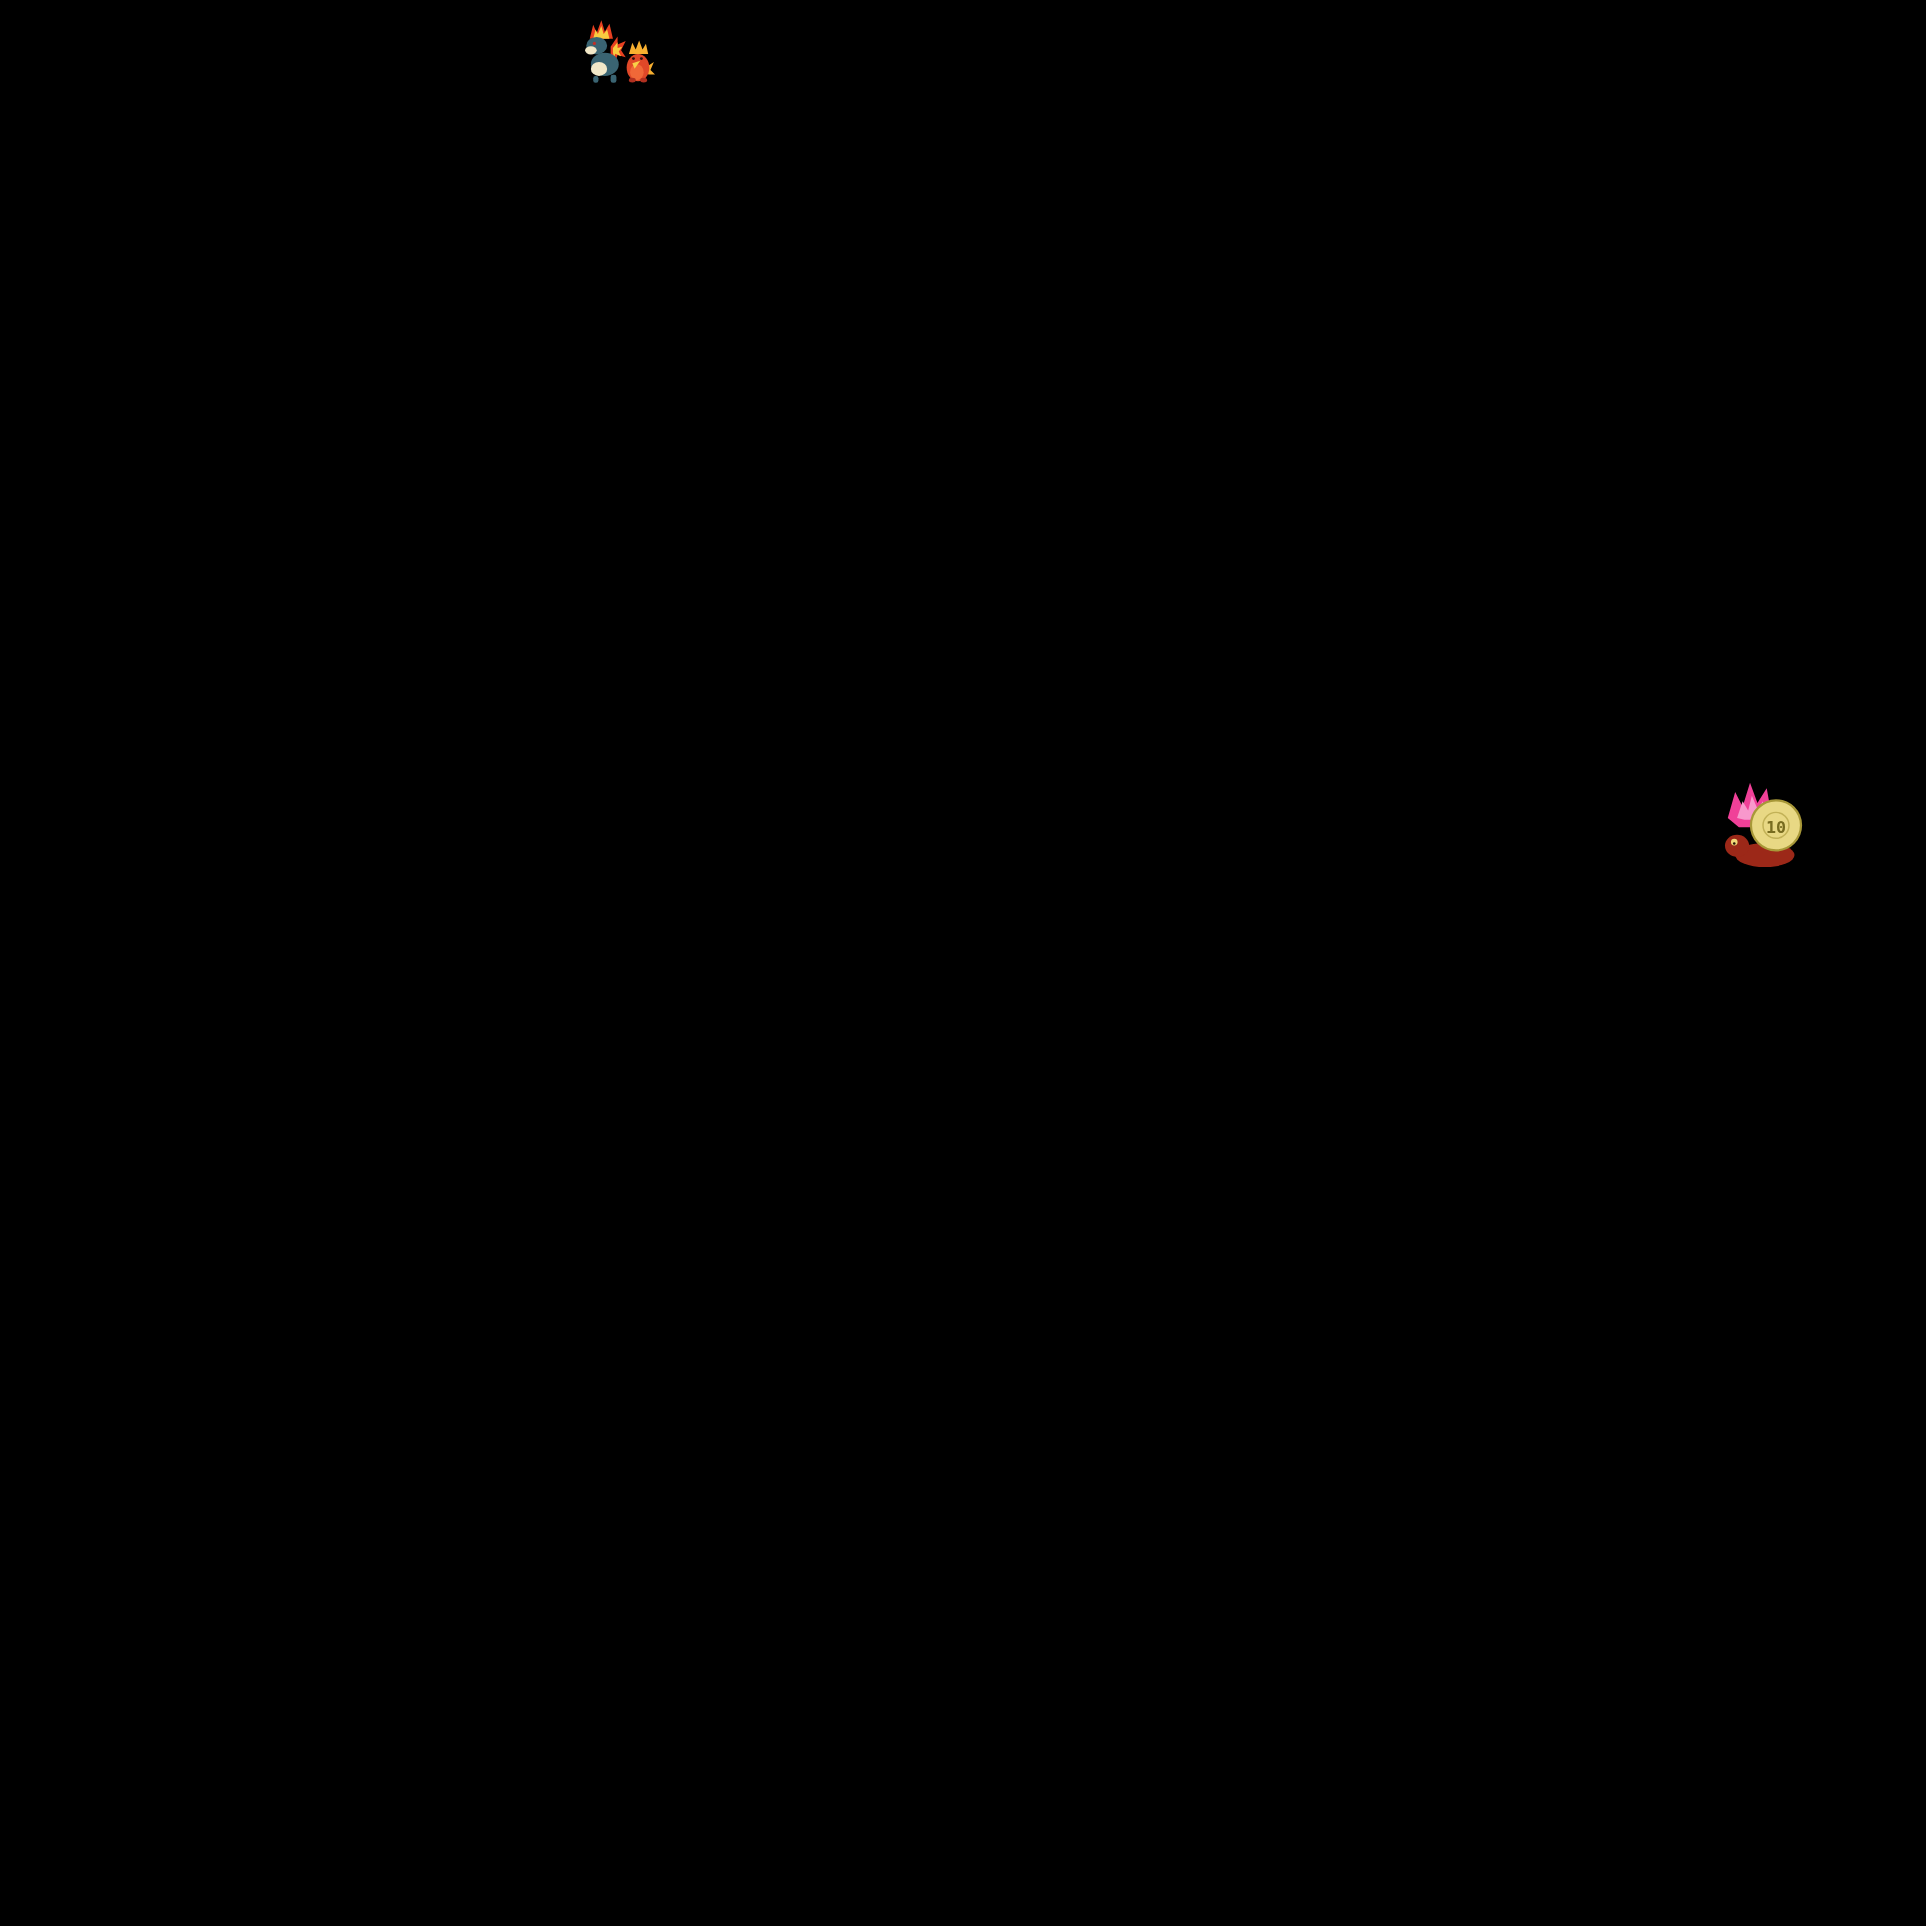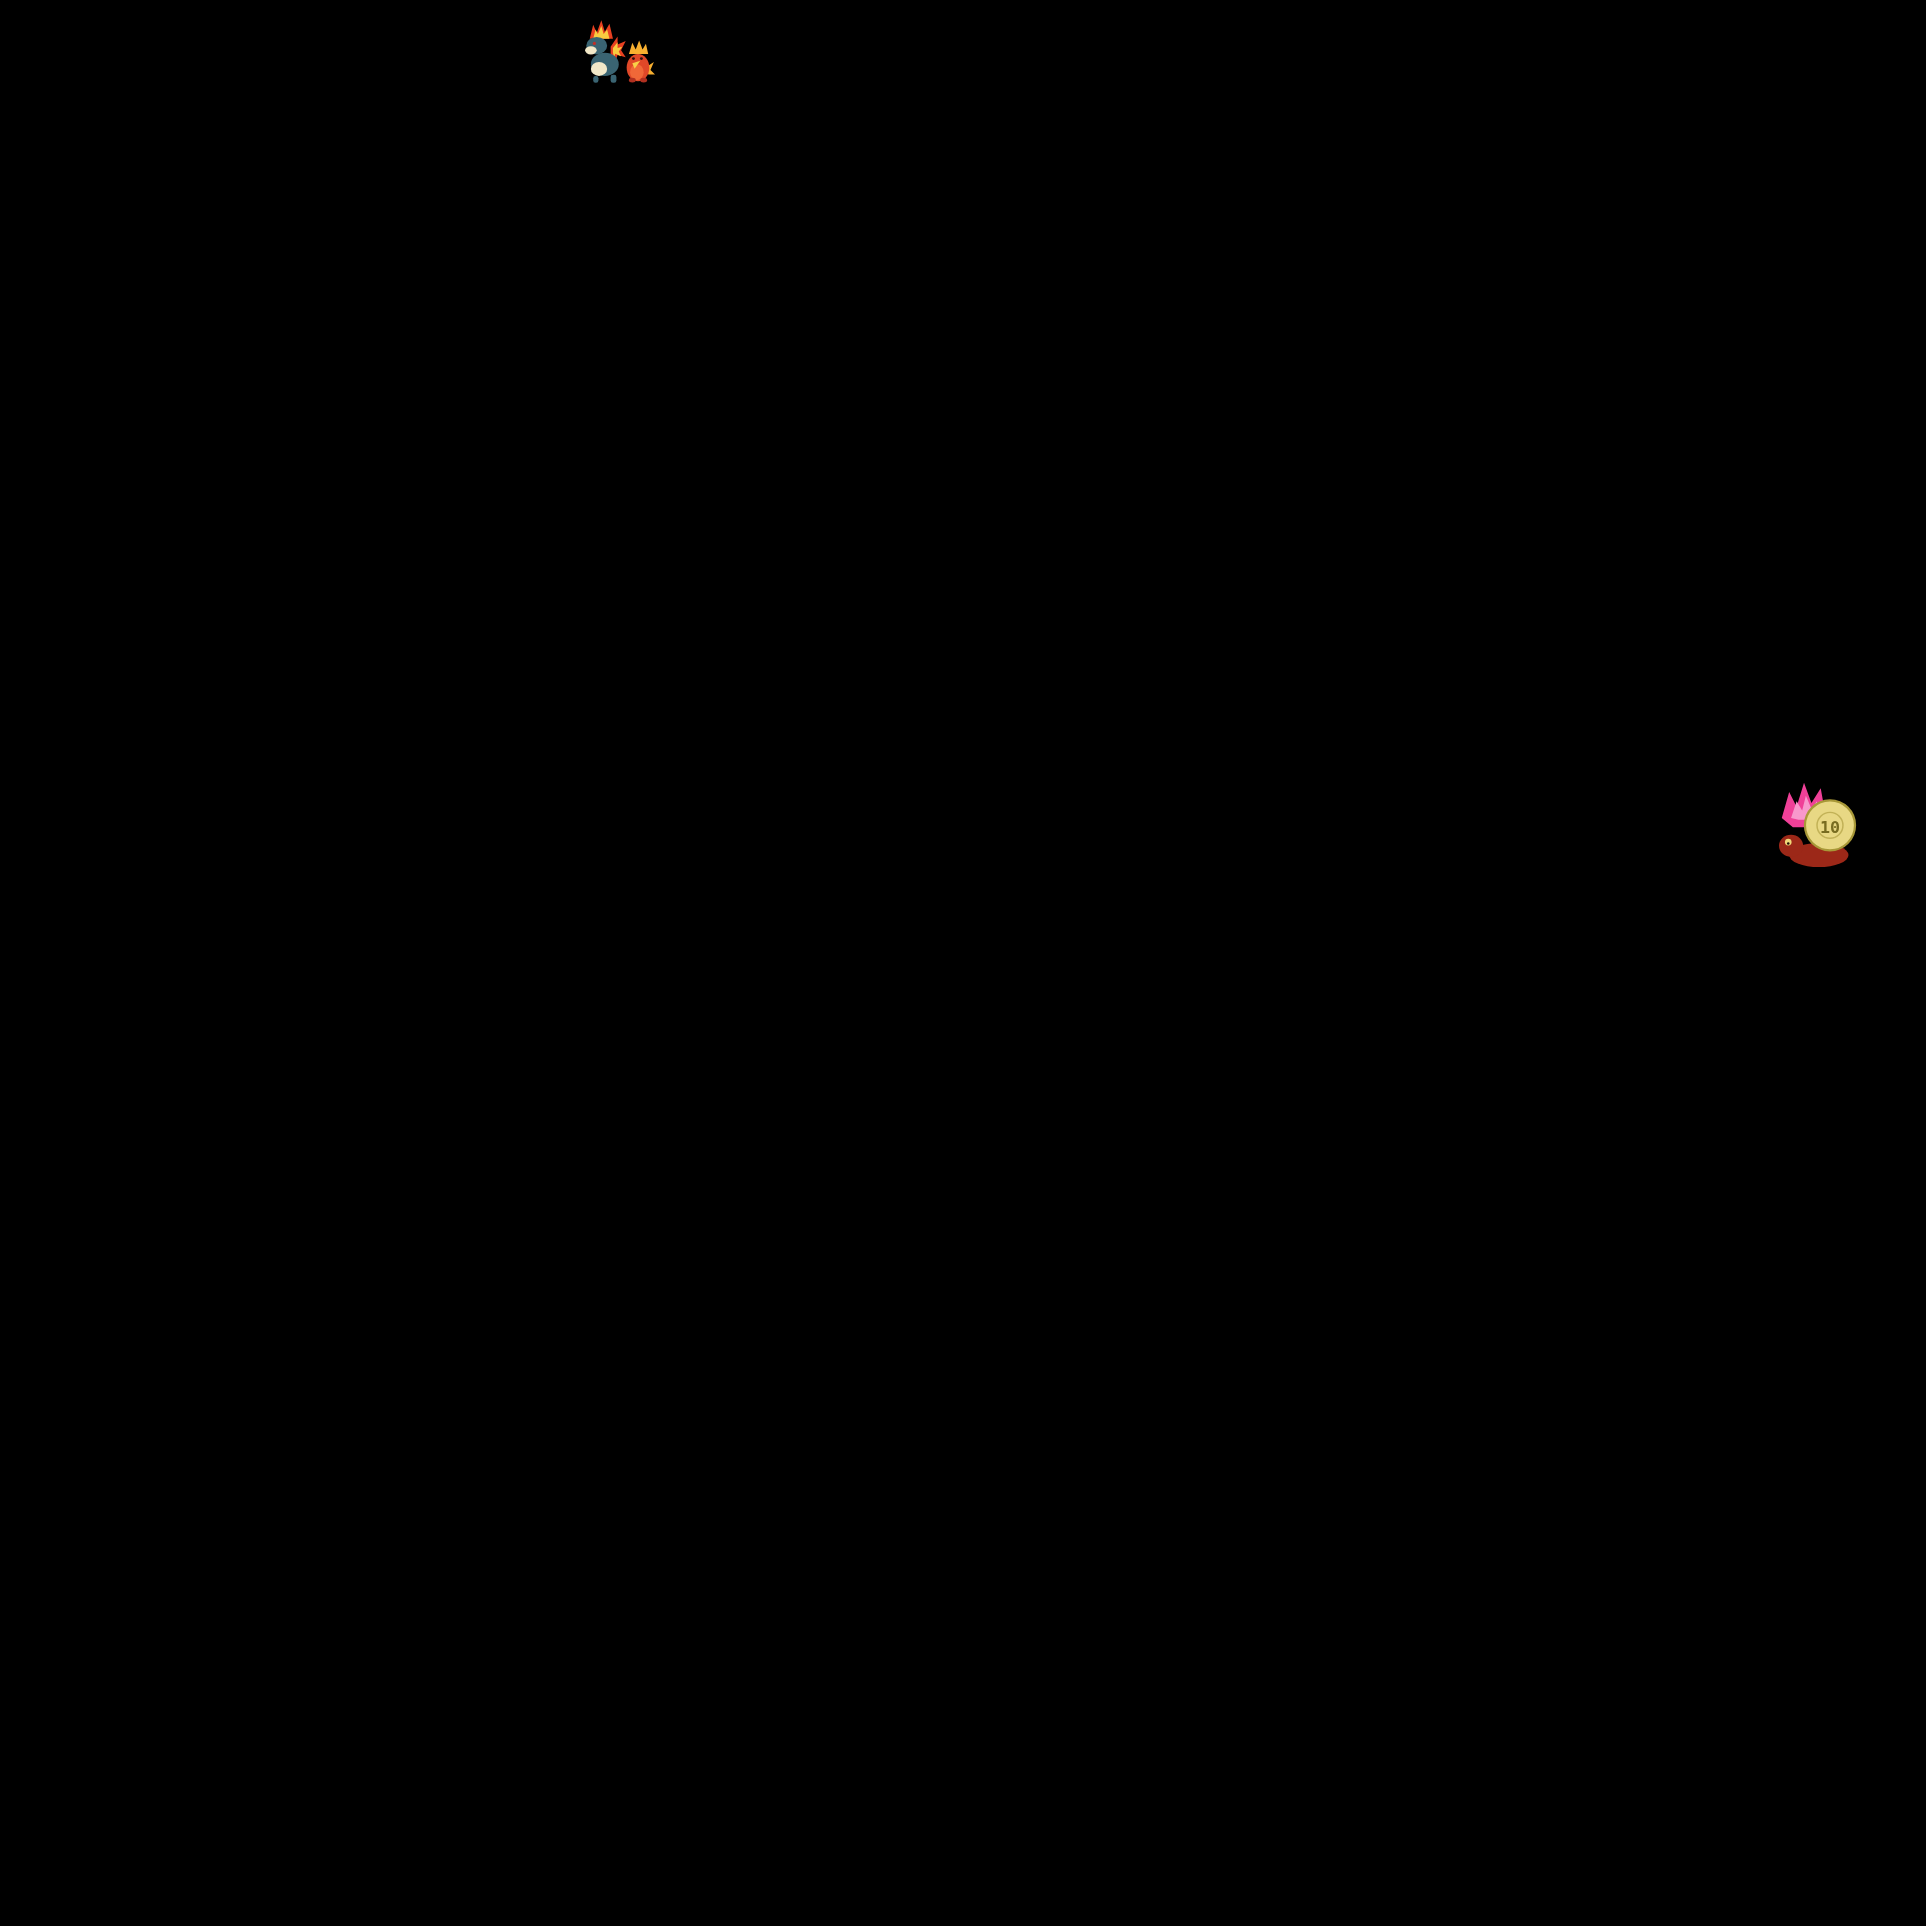--- a/index.html
+++ b/index.html
@@ -13,21 +13,21 @@
     width: 2219px;
     height: 2885px;
     background: #000000;
     overflow: hidden;
   }
   .sprite { position: absolute; }
   .sprite svg { display: block; width: 100%; height: 100%; }
 
   #sprite-quilava   { left: 579px; top: 19px;   width: 47px; height: 65px; }
   #sprite-magby     { left: 621px; top: 39px;  width: 34px;  height: 46px; }
-  #sprite-magcargo  { left: 1771px; top: 779px; width: 92px; height: 89px; }
+  #sprite-magcargo  { left: 1717px; top: 779px; width: 92px; height: 89px; }
 
   .shell-number {
     font-family: "DejaVu Sans Mono", monospace;
     font-weight: bold;
   }
 </style>
 </head>
 <body>
 
 <div class="canvas">

